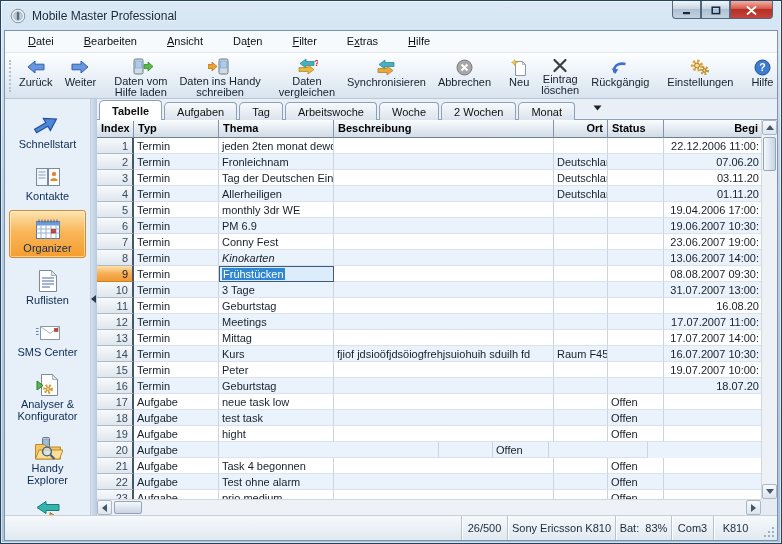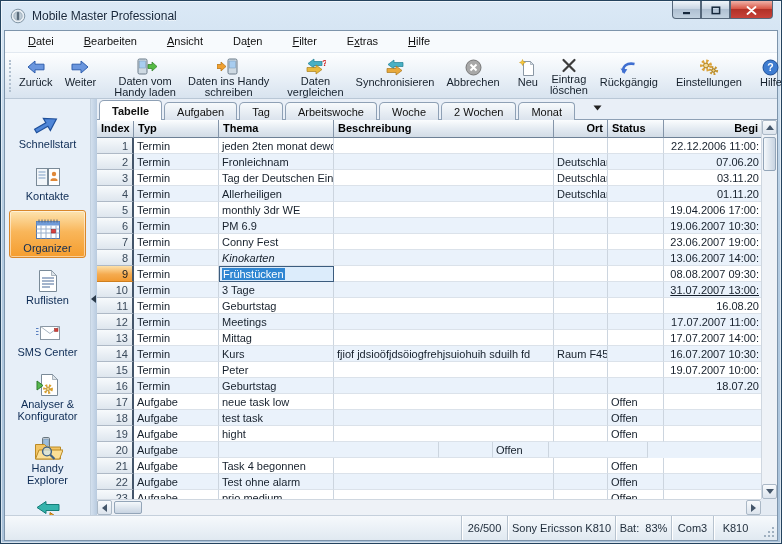--- a/index.html
+++ b/index.html
@@ -171,21 +171,21 @@
         <div class="tb-sep"></div>
         <div class="tb-btn">
           <span class="tb-icon">
             <svg width="24" height="17" viewBox="0 0 24 17">
               <rect x="5" y="1" width="9" height="15" rx="1.5" fill="#cfdae3" stroke="#6b7b89"></rect>
               <rect x="6.5" y="3" width="6" height="7" fill="#a8cdf0" stroke="#7696b5" stroke-width="0.5"></rect>
               <path d="M15 6.5h4V4l5 4.5-5 4.5v-2.5h-4z" fill="#55bb44" stroke="#2e7d26" stroke-width="0.7"></path>
             </svg>
           </span>
           <div class="tb-label">Daten vom</div>
-          <div class="tb-label">Handy laden</div>
+          <div class="tb-label">Hilfe laden</div>
         </div>
         <div class="tb-btn">
           <span class="tb-icon">
             <svg width="24" height="17" viewBox="0 0 24 17">
               <path d="M0 6.5h4V4l5 4.5L4 13v-2.5H0z" fill="#f0a030" stroke="#b06f10" stroke-width="0.7"></path>
               <rect x="11" y="1" width="9" height="15" rx="1.5" fill="#cfdae3" stroke="#6b7b89"></rect>
               <rect x="12.5" y="3" width="6" height="7" fill="#a8cdf0" stroke="#7696b5" stroke-width="0.5"></rect>
             </svg>
           </span>
           <div class="tb-label">Daten ins Handy</div>
@@ -477,21 +477,21 @@
               <div class="cell" style="width: 56px;"></div>
               <div class="cell right" style="width: 99px;">08.08.2007 09:30:</div>
             </div>
             <div class="grid-row alt">
               <div class="cell idx" style="width: 37px;">10</div>
               <div class="cell" style="width: 85px;">Termin</div>
               <div class="cell" style="width: 115px;">3 Tage</div>
               <div class="cell" style="width: 220px;"></div>
               <div class="cell" style="width: 54px;"></div>
               <div class="cell" style="width: 56px;"></div>
-              <div class="cell right" style="width: 99px; text-decoration: underline;">31.07.2007 13:00:</div>
+              <div class="cell right" style="width: 99px;">31.07.2007 13:00:</div>
             </div>
             <div class="grid-row">
               <div class="cell idx" style="width: 37px;">11</div>
               <div class="cell" style="width: 85px;">Termin</div>
               <div class="cell" style="width: 115px;">Geburtstag</div>
               <div class="cell" style="width: 220px;"></div>
               <div class="cell" style="width: 54px;"></div>
               <div class="cell" style="width: 56px;"></div>
               <div class="cell right" style="width: 99px;">16.08.20</div>
             </div>

